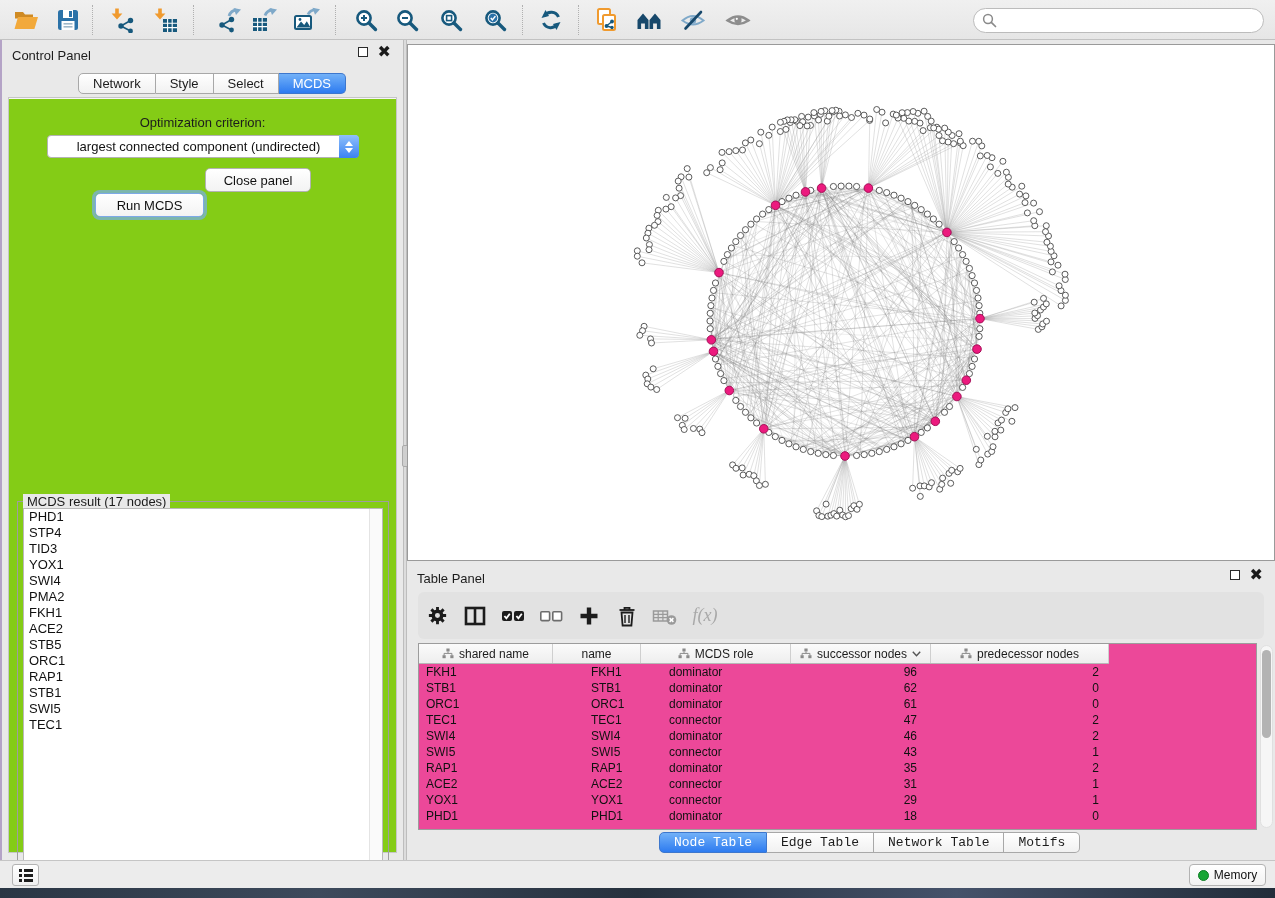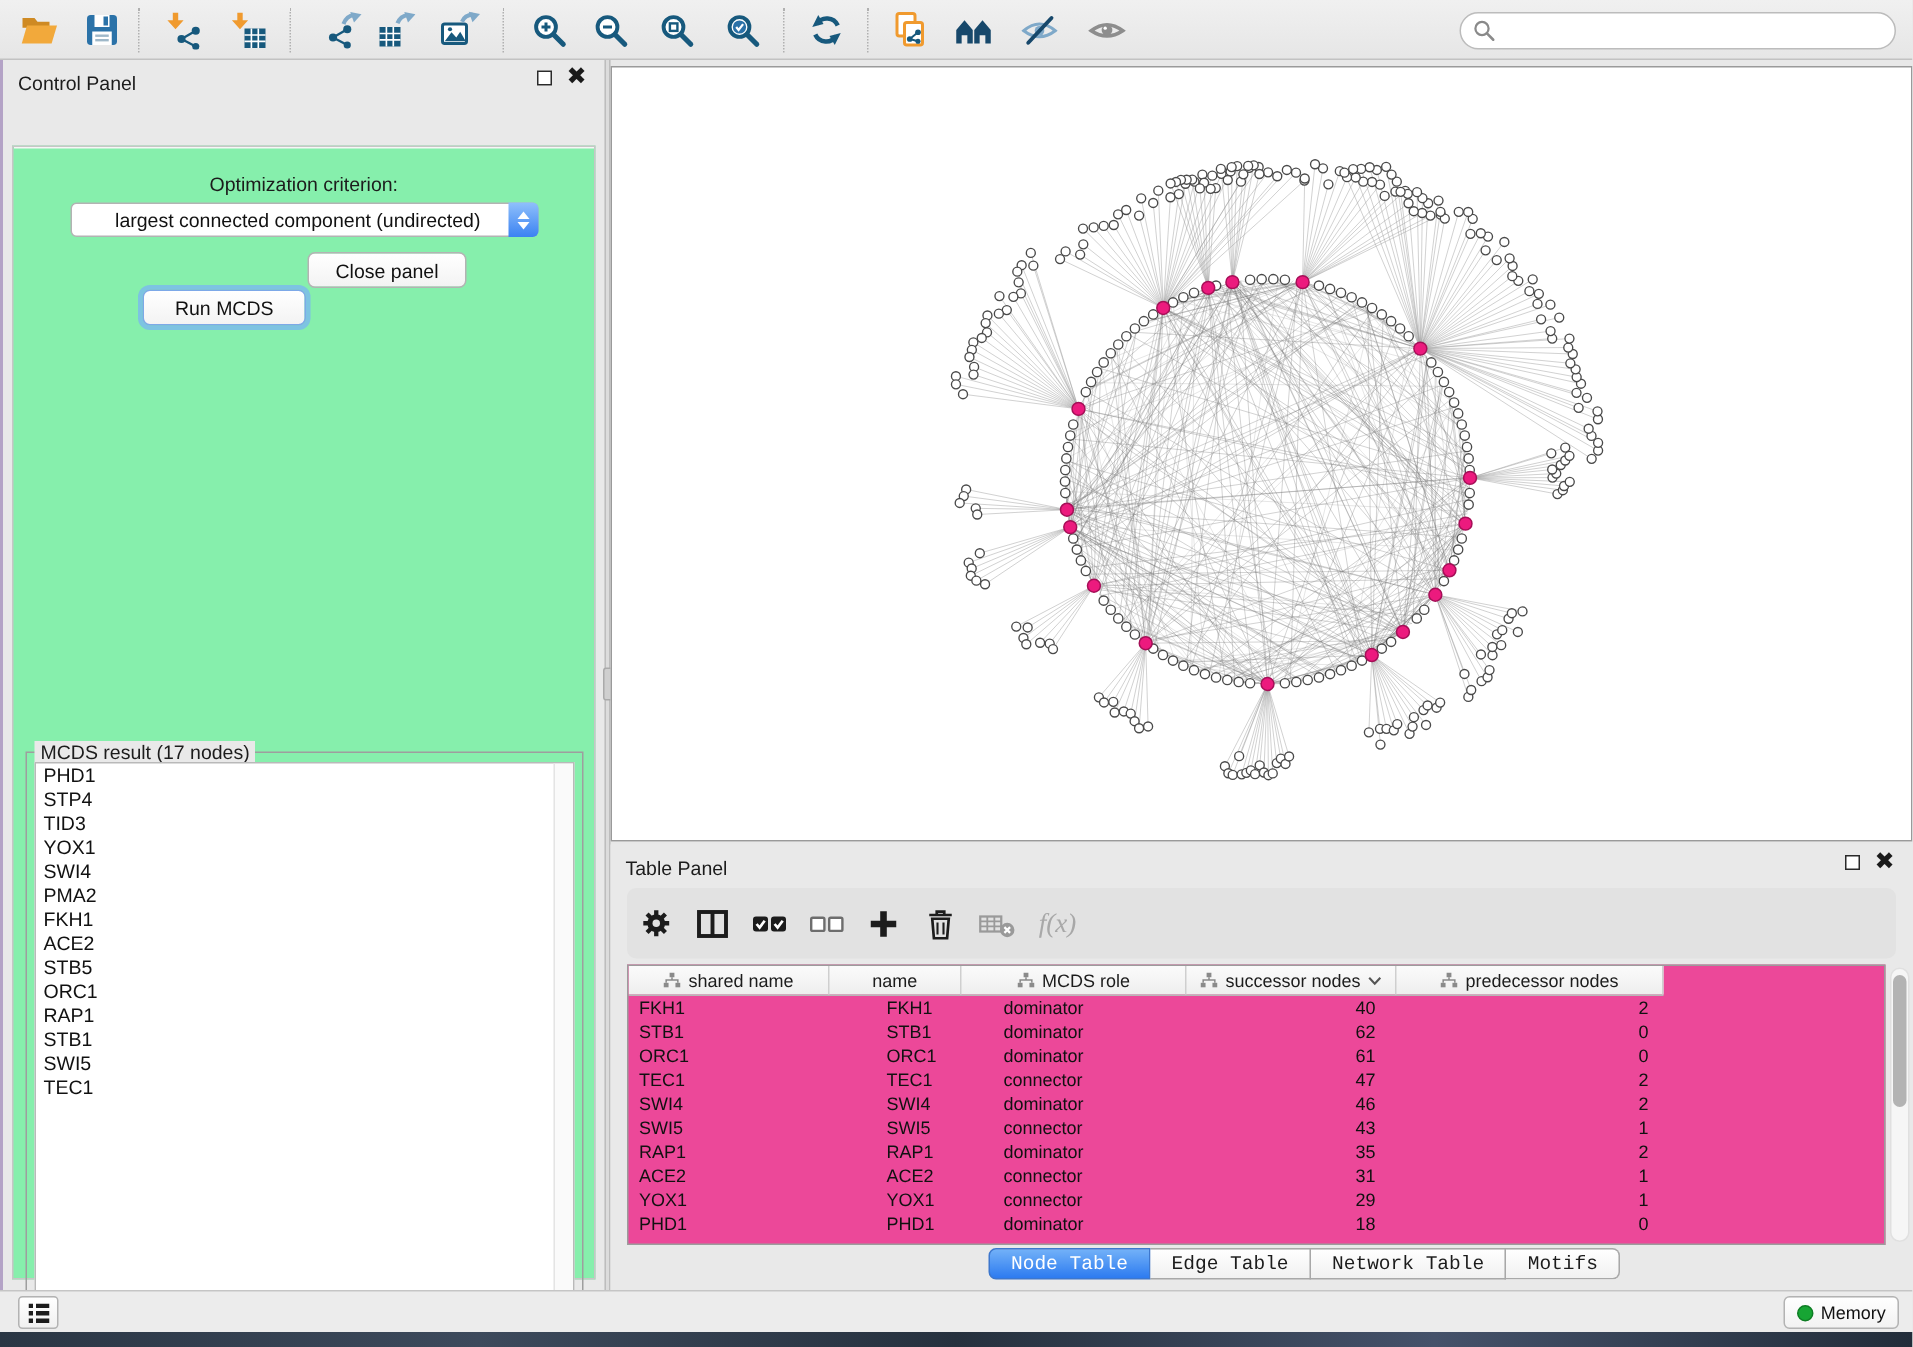--- a/index.html
+++ b/index.html
@@ -28,21 +28,21 @@
   .float-box { width:10px; height:10px; border:1.6px solid #2a2a2a; display:inline-block; background:#fff; }
   .close-x { font-size:16px; font-weight:900; color:#1a1a1a; line-height:10px; }
 
   #cp-tabs { position:absolute; left:76px; top:33px; display:flex; }
   .tab { height:21px; line-height:19px; padding:0 14px; font-size:13px; color:#1c1c1c; background:linear-gradient(#ffffff,#f1f1f1);
     border:1px solid #a8a8a8; border-left-width:0; }
   .tab:first-child { border-left-width:1px; border-radius:5px 0 0 5px; }
   .tab:last-child { border-radius:0 5px 5px 0; }
   .tab.active { background:linear-gradient(#72b1f8,#2d7bf0); color:#fff; border-color:#3d77cd; }
 
-  #cp-body { position:absolute; left:6px; top:57px; width:389px; height:756px; background:#86efac;
+  #cp-body { position:absolute; left:6px; top:57px; width:389px; height:756px; background:#84cc16;
     border:1px solid #c6c6c6; box-shadow:inset 0 1px 0 #f6f6f6; }
   #criterion-label { position:absolute; left:0; top:17px; width:100%; text-align:center; font-size:13px; color:#1c1c1c; }
   #criterion-select { position:absolute; left:38px; top:37px; width:312px; height:23px; background:#fff;
     border:1px solid #b3b3b3; border-radius:4px; display:flex; align-items:center; font-size:13px; color:#111; }
   #criterion-select .sel-text { flex:1; padding-left:10px; text-align:center; }
   .stepper { width:20px; height:23px; margin-right:-1px; border-radius:0 4px 4px 0; background:linear-gradient(#8fc0fb,#3b82f2);
     display:flex; flex-direction:column; align-items:center; justify-content:center; gap:2px; }
   .tri-up { width:0; height:0; border-left:4px solid transparent; border-right:4px solid transparent; border-bottom:5px solid #fff; }
   .tri-dn { width:0; height:0; border-left:4px solid transparent; border-right:4px solid transparent; border-top:5px solid #fff; }
 
@@ -250,20 +250,26 @@
     </div>
   </div>
 
   <div id="left-edge"></div>
 
   <div id="control-panel">
     <div class="panel-title">Control Panel</div>
     <div class="win-ctrls">
       <span class="float-box"></span>
       <span class="close-x">✖</span>
+    </div>
+    <div id="cp-tabs">
+      <div class="tab">Network</div>
+      <div class="tab">Style</div>
+      <div class="tab">Select</div>
+      <div class="tab active">MCDS</div>
     </div>
     <div id="cp-body">
       <div id="criterion-label">Optimization criterion:</div>
       <div id="criterion-select">
         <span class="sel-text">largest connected component (undirected)</span>
         <span class="stepper">
             <span class="tri-up"></span>
             <span class="tri-dn"></span>
           </span>
       </div>
@@ -1354,21 +1360,21 @@
               <path d="M6 3.5 V5.4 M2.1 7.2 V5.4 H9.9 V7.2" stroke="#8a8a8a" fill="none"></path>
             </svg>
             <span>predecessor nodes</span>
           </div>
         </div>
       <div id="tbody">
           <div class="trow">
             <div class="tcell c0">FKH1</div>
             <div class="tcell c1">FKH1</div>
             <div class="tcell c2">dominator</div>
-            <div class="tcell c3">40</div>
+            <div class="tcell c3">96</div>
             <div class="tcell c4">2</div>
           </div>
           <div class="trow">
             <div class="tcell c0">STB1</div>
             <div class="tcell c1">STB1</div>
             <div class="tcell c2">dominator</div>
             <div class="tcell c3">62</div>
             <div class="tcell c4">0</div>
           </div>
           <div class="trow">

